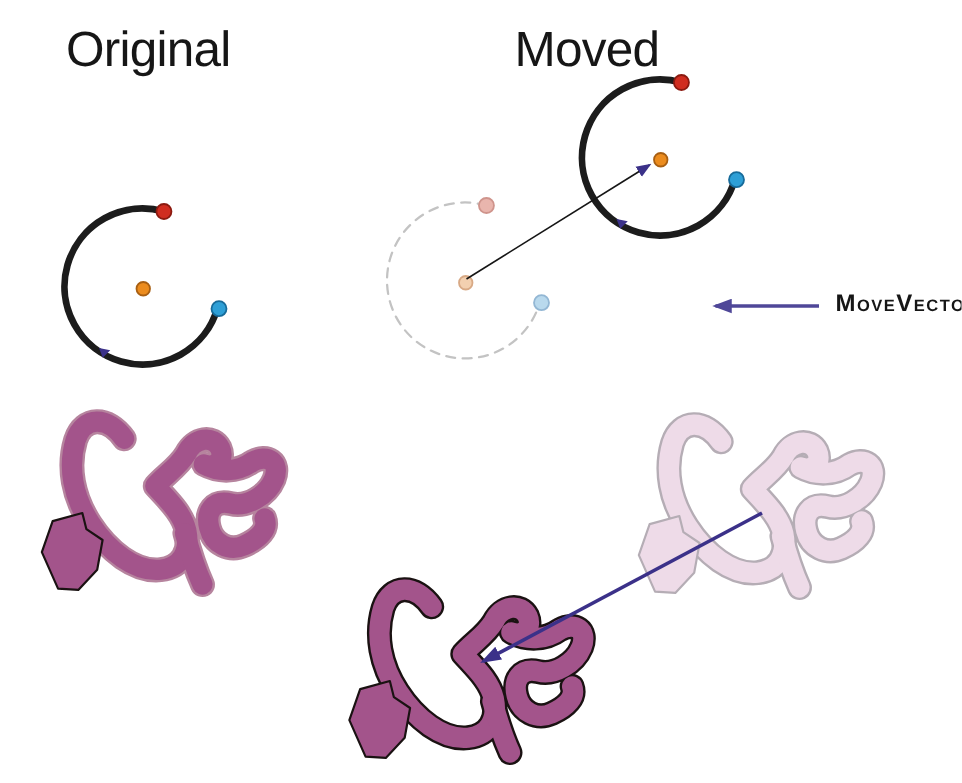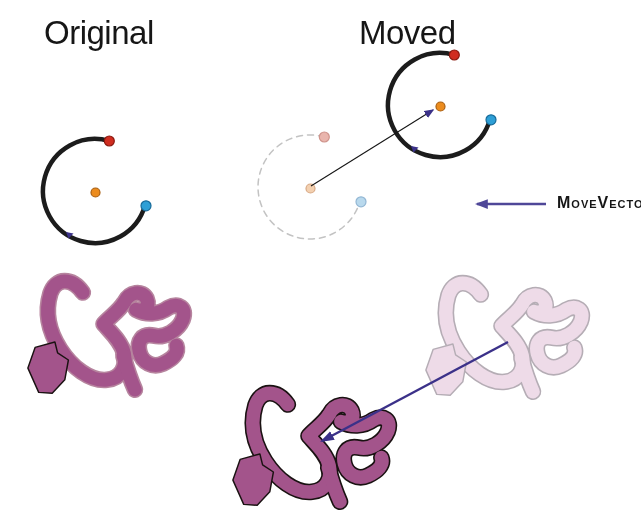--- a/index.html
+++ b/index.html
@@ -1,21 +1,21 @@
 <!DOCTYPE html>
 <html style="--ink: #161616; --arc-col: #1c1c1c; --c-red: #d02d20; --c-red-e: #8b1a10; --c-org: #ec8c1e; --c-org-e: #a85f12; --c-blu: #2e9fd6; --c-blu-e: #176b9a; --g-gray: #c3c3c3; --g-red: #e9b5ad; --g-red-e: #cf948c; --g-org: #f3d0b0; --g-org-e: #d8a985; --g-blu: #b9d9ed; --g-blu-e: #93b7d4; --blob-purple: #a3548b; --blob-soft-edge: #b6849e; --blob-ghost: #eedbe8; --blob-ghost-edge: #b5adb5; --vector-indigo: #3b3189; --legend-arrow: #4f4798; --outline-black: #1a1212;"><head>
 <meta charset="utf-8">
 <style>
   html,body{margin:0;padding:0;background:#fff;}
   .stage{position:relative;width:641px;height:522px;background:#fff;overflow:hidden;
          font-family:"Liberation Sans", sans-serif;padding-left:36px;}
   .stage svg{position:absolute;left:0;top:0;}
   .title{position:absolute;font-size:33px;color:var(--ink,#161616);letter-spacing:-0.5px;white-space:nowrap;}
   .title-original{left:44px;top:14px;}
-  .title-moved{left:359px;top:14px;}
+  .title-moved{left:343px;top:14px;}
   .legend-label{position:absolute;left:557px;top:194px;font-size:16px;font-weight:bold;
     font-variant:small-caps;letter-spacing:1px;color:var(--ink,#161616);white-space:nowrap;}
   
   .arc-path{fill:none;stroke:var(--arc-col,#1c1c1c);stroke-width:var(--arcw,4.5);
     stroke-linecap:round;stroke-dasharray:var(--dash,none);}
   .dot-red{fill:var(--c-red,#d02d20);stroke:var(--c-red-e,#8b1a10);stroke-width:1.2;}
   .dot-orange{fill:var(--c-org,#ec8c1e);stroke:var(--c-org-e,#a85f12);stroke-width:1.2;}
   .dot-blue{fill:var(--c-blu,#2e9fd6);stroke:var(--c-blu-e,#176b9a);stroke-width:1.2;}
   .speck{fill:var(--vector-indigo,#3b3189);display:var(--speck,inline);}
   

